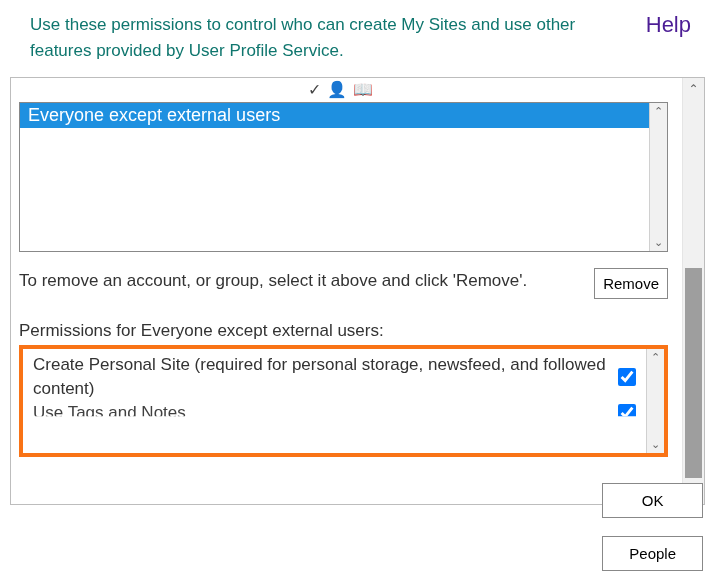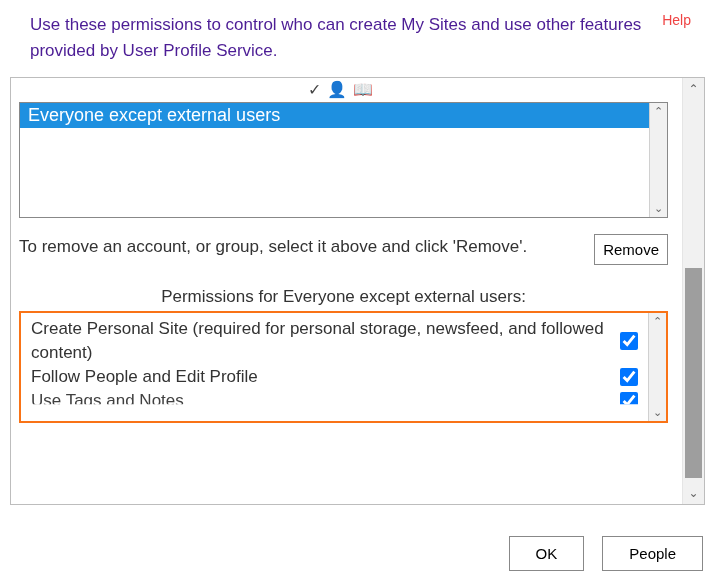--- a/index.html
+++ b/index.html
@@ -14,27 +14,27 @@
     position: relative;
     overflow: hidden;
   }
   .header-row {
     display: flex;
     padding: 12px 20px 0 30px;
     gap: 12px;
   }
   .header-text {
     font-size: 17px;
+    color: #0f766e;
+    line-height: 1.5;
+    flex: 1;
+  }
+  .help-link {
+    font-size: 22px;
     color: #4c1d95;
-    line-height: 1.5;
-    flex: 1;
-  }
-  .help-link {
-    font-size: 14px;
-    color: #ef4444;
     cursor: pointer;
     white-space: nowrap;
     padding-right: 4px;
   }
   .panel {
     margin: 14px 10px 0 10px;
     border: 1px solid #bdbdbd;
     height: 428px;
     position: relative;
     display: flex;
@@ -70,21 +70,21 @@
   .tool-icons {
     text-align: center;
     padding: 2px 0 3px 0;
     letter-spacing: 6px;
     color: #444;
   }
   .tool-icons span { font-size: 16px; }
   .grp-gear { font-size: 15px; }
   .listbox {
     border: 1px solid #888;
-    height: 116px;
+    height: 150px;
     display: flex;
   }
   .listbox-items {
     flex: 1;
     overflow: hidden;
   }
   .listbox-items .item {
     padding: 2px 8px;
     font-size: 18px;
     background: #1e90e0;
@@ -122,24 +122,23 @@
     background: #fff;
     padding: 6px 8px;
     font-size: 15px;
     cursor: pointer;
     align-self: flex-start;
     font-family: inherit;
   }
   .perm-label {
     margin-top: 22px;
     font-size: 17px;
-    text-align: center;
   }
   .perm-box {
-    border: 2px solid #f97316;
+    border: 4px solid #f97316;
     margin-top: 4px;
     height: 112px;
     display: flex;
   }
   .perm-items {
     flex: 1;
     padding: 4px 4px 4px 10px;
     overflow: hidden;
   }
   .perm-row {
@@ -161,20 +160,21 @@
   .perm-cut .lbl { color: #404040; }
   .cut-mask {
     clip-path: inset(0 0 35% 0);
   }
   .btn-row {
     position: absolute;
     right: 12px;
     bottom: 12px;
     display: flex;
     gap: 18px;
+    flex-direction: column;
   }
   .dlg-btn {
     border: 1px solid #888;
     background: #fff;
     padding: 8px 26px;
     font-size: 15px;
     font-family: inherit;
     cursor: pointer;
   }
 </style>
@@ -208,24 +208,20 @@
     </div>
 
     <div class="perm-label">Permissions for Everyone except external users:</div>
 
     <div class="perm-box">
       <div class="perm-items">
         <div class="perm-row">
           <div class="lbl">Create Personal Site (required for personal storage, newsfeed, and followed content)</div>
           <input type="checkbox" checked="" style="">
         </div>
-        <div class="perm-row">
-          <div class="lbl">Follow People and Edit Profile</div>
-          <input type="checkbox" checked="" style="">
-        </div>
         <div class="perm-row perm-cut cut-mask">
           <div class="lbl">Use Tags and Notes</div>
           <input type="checkbox" checked="" style="">
         </div>
       </div>
       <div class="listbox-scroll">
         <div class="arrow">⌃</div>
         <div class="arrow">⌄</div>
       </div>
     </div>

